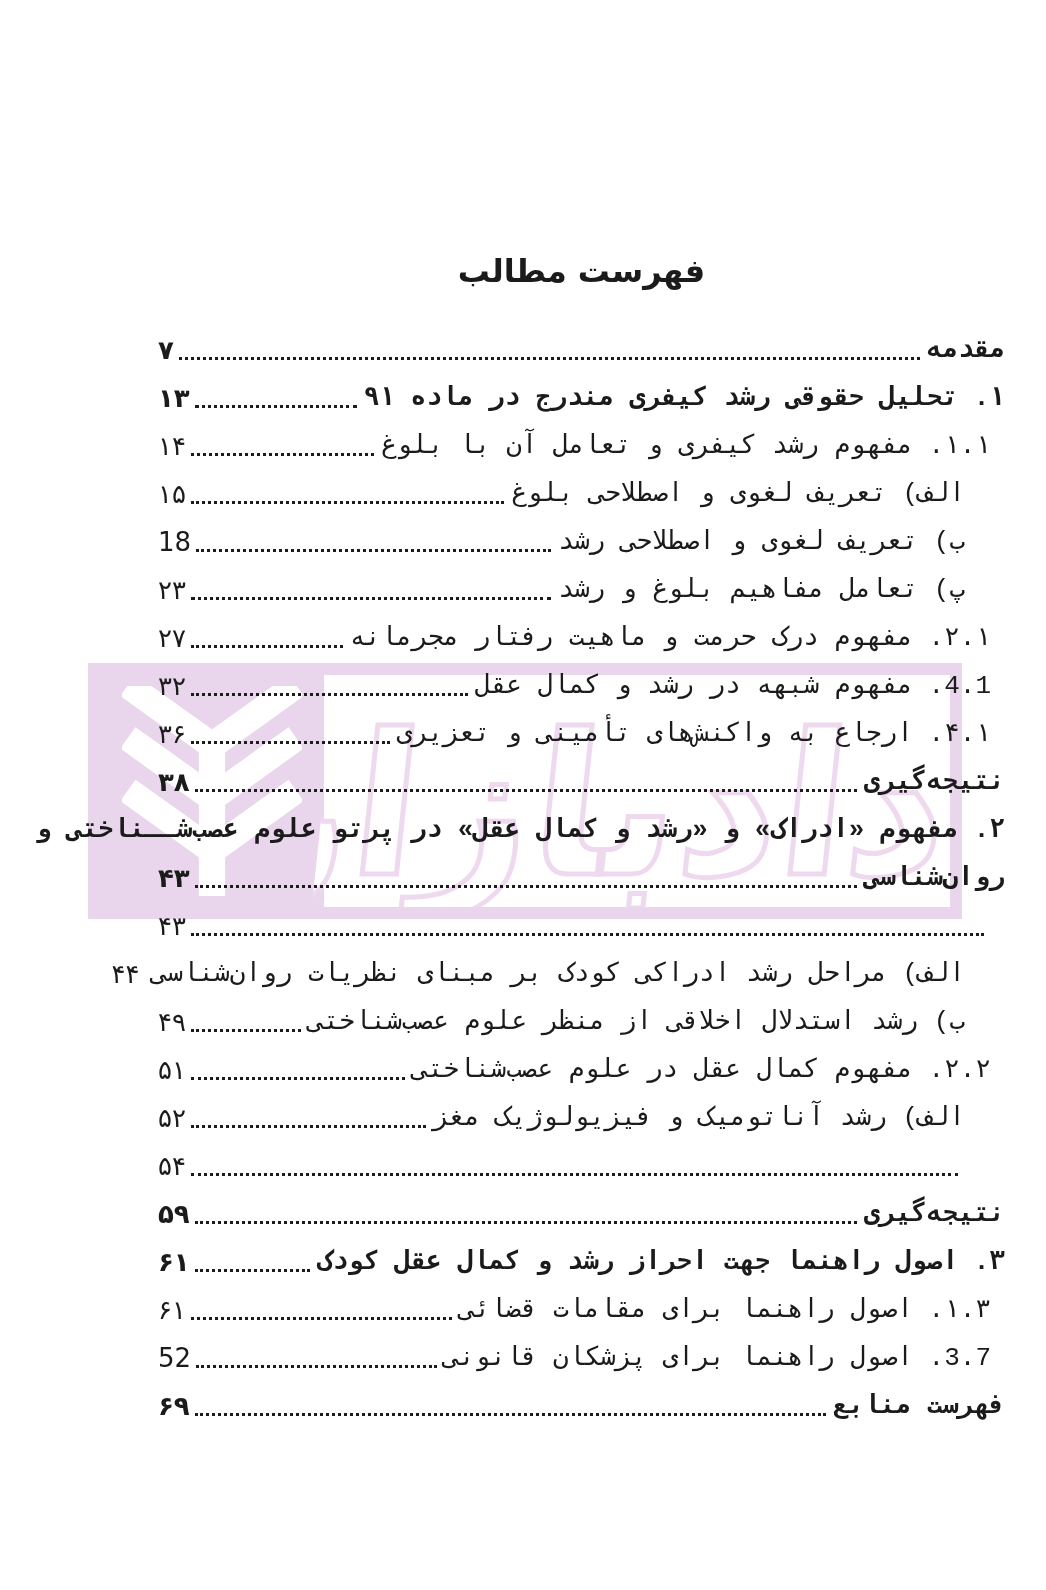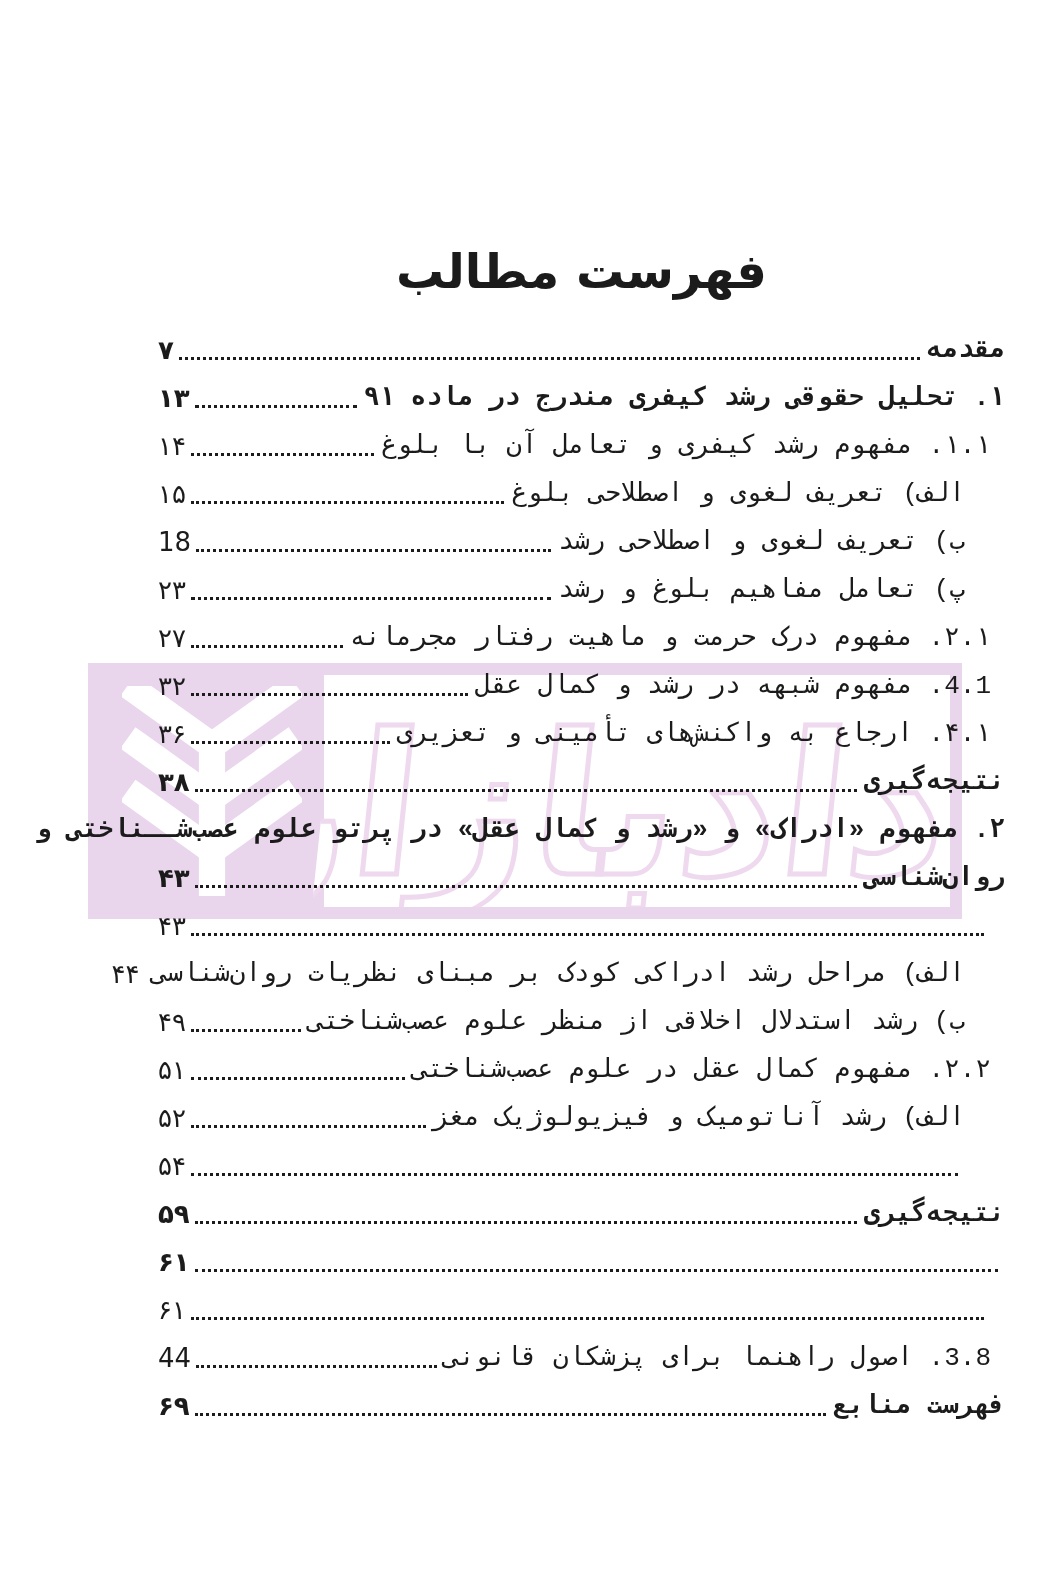--- a/index.html
+++ b/index.html
@@ -45,21 +45,21 @@
   }
 
   
   .content{
     position:relative;z-index:1;
     padding:246px 41px 0 158px; 
     box-sizing:border-box;
   }
   .title{
     text-align:center;
-    font-size:48px;
+    font-size:32px;
     font-weight:900;
     letter-spacing:0;
     height:50px;line-height:50px;
     margin:0 0 26px 0;
   }
   .toc{direction:rtl;}
   .row{
     display:flex;
     align-items:flex-end;
     height:48px;
@@ -193,31 +193,33 @@
         <div class="row lvl2">
     <span class="leader"></span>
     <span class="pagenum">۵۴</span>
   </div>
         <div class="row lvl0 bold">
     <span class="label">نتیجه‌گیری</span>
     <span class="leader"></span>
     <span class="pagenum">۵۹</span>
   </div>
         <div class="row lvl0 bold">
+    <span class="label">۳. اصول راهنما جهت احراز رشد و کمال عقل کودک</span>
     <span class="leader"></span>
     <span class="pagenum">۶۱</span>
   </div>
         <div class="row lvl1">
+    <span class="label">۱.۳. اصول راهنما برای مقامات قضائی</span>
     <span class="leader"></span>
     <span class="pagenum">۶۱</span>
   </div>
         <div class="row lvl1">
-    <span class="label">3.8. اصول راهنما برای پزشکان قانونی</span>
-    <span class="leader"></span>
-    <span class="pagenum">44</span>
+    <span class="label">3.7. اصول راهنما برای پزشکان قانونی</span>
+    <span class="leader"></span>
+    <span class="pagenum">52</span>
   </div>
         <div class="row lvl0 bold">
     <span class="label">فهرست منابع</span>
     <span class="leader"></span>
     <span class="pagenum">۶۹</span>
   </div>
       </div>
   </div>
 
 </div>

